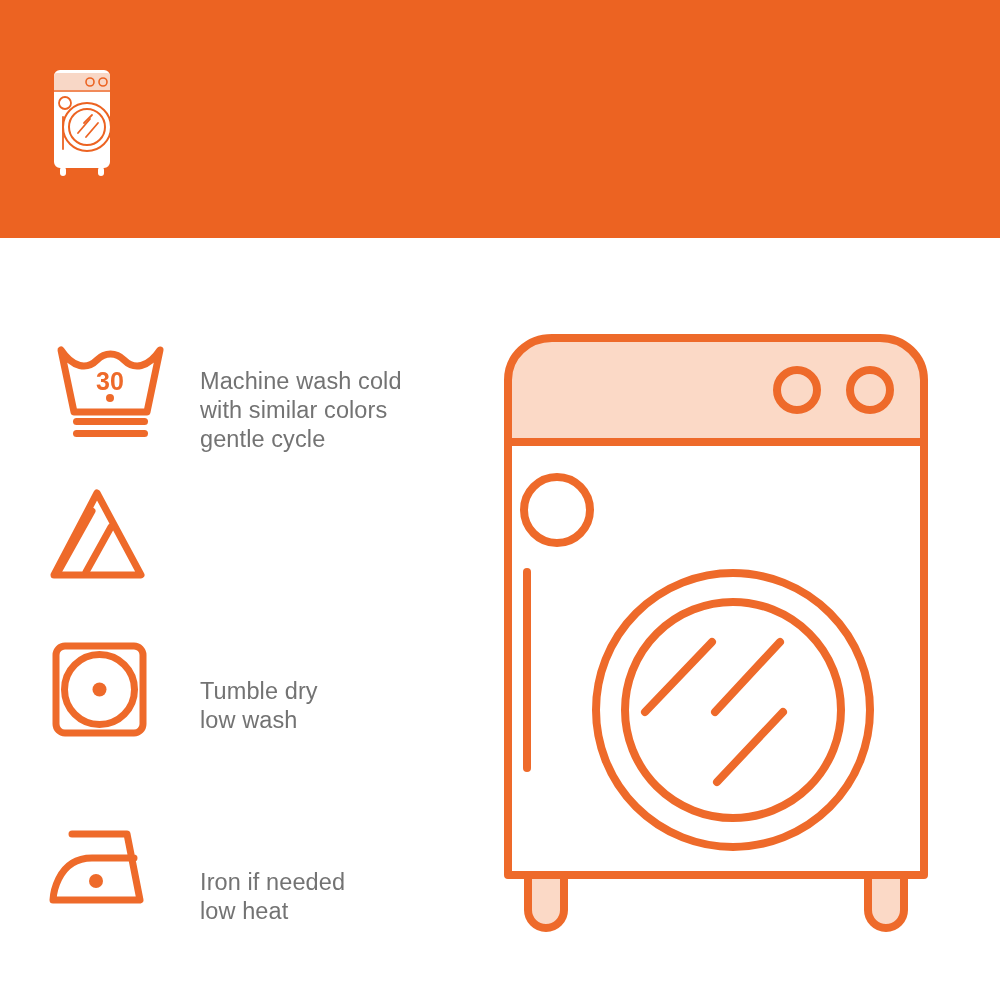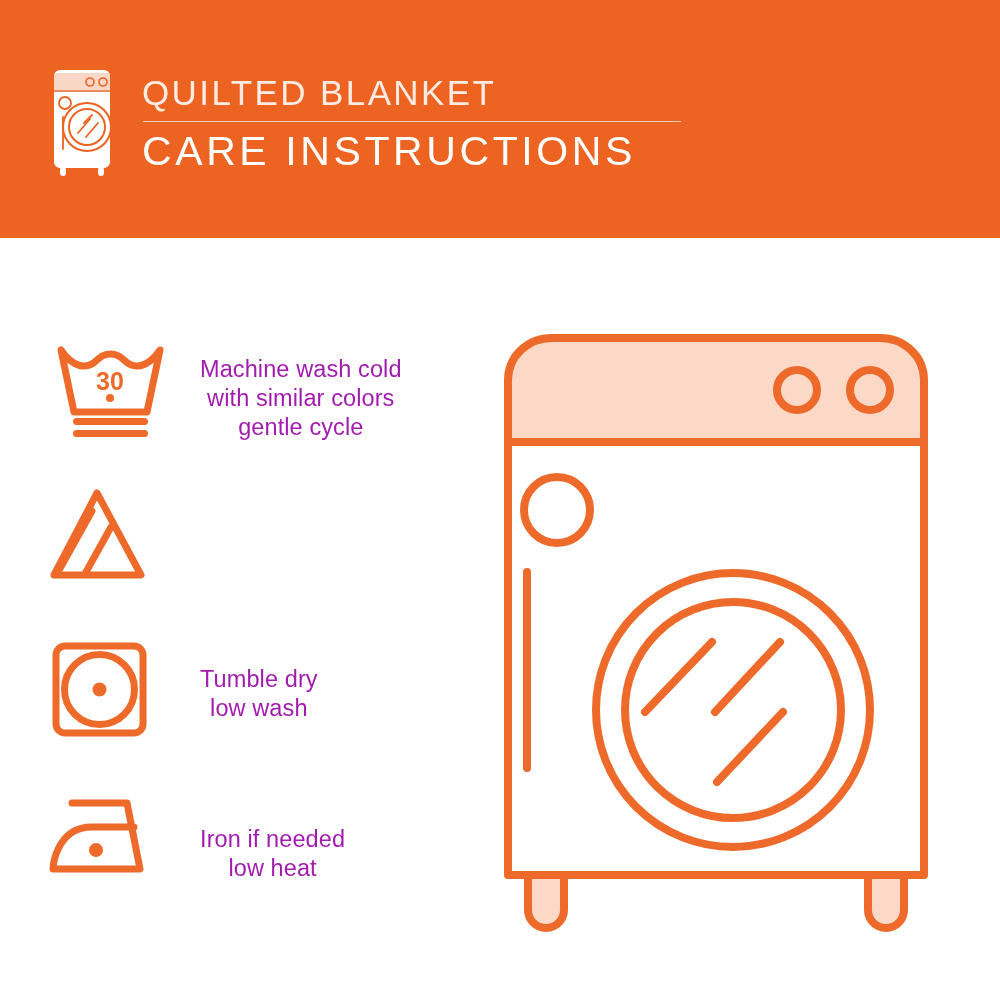--- a/index.html
+++ b/index.html
@@ -38,36 +38,37 @@
   #title-bottom{
     color:#ffffff;
     font-size:41px;
     letter-spacing:3.6px;
     font-weight:400;
     line-height:50px;
     white-space:nowrap;
   }
 
   
-  #care-list{position:absolute;left:0;top:238px;width:470px;height:734px;text-align:center;}
+  #care-list{position:absolute;left:0;top:238px;width:470px;height:734px;}
   .care-row{position:absolute;left:0;width:470px;height:140px;}
   .care-row .sym{position:absolute;left:48px;top:0;width:125px;height:110px;}
   .care-row .txt{
     position:absolute;left:200px;
-    color:#a21caf;
+    color:#737373;
     font-size:23.5px;
     line-height:29px;
     letter-spacing:.1px;
     font-weight:500;
     white-space:pre-line;
+    margin-top:12px;
   }
   #row-0{top:100px;}  #row-0 .txt{top:17px;}
   #row-1{top:245px;}  #row-1 .txt{top:26px;}
   #row-2{top:400px;}  #row-2 .txt{top:27px;}
-  #row-3{top:555px;}  #row-3 .txt{top:32px;}
+  #row-3{top:586px;}  #row-3 .txt{top:32px;}
 
   
   #machine{position:absolute;left:480px;top:320px;width:500px;height:630px;}
 </style>
 </head>
 <body>
 
 <div id="page">
 
   <div id="header">
@@ -90,25 +91,20 @@
         <circle cx="43" cy="60" r="18" fill="none" stroke="#ec6322" stroke-width="2"></circle>
         <line x1="34" y1="66" x2="46" y2="52" stroke="#ec6322" stroke-width="1.8" stroke-linecap="round"></line>
         <line x1="42" y1="70" x2="54" y2="56" stroke="#ec6322" stroke-width="1.8" stroke-linecap="round"></line>
         <line x1="40" y1="56" x2="48" y2="48" stroke="#ec6322" stroke-width="1.8" stroke-linecap="round"></line>
 
         <rect x="16" y="100" width="6" height="9" rx="3" fill="#ffffff"></rect>
         <rect x="54" y="100" width="6" height="9" rx="3" fill="#ffffff"></rect>
       </svg>
     </div>
 
-    <div id="header-text">
-      <div id="title-top">QUILTED BLANKET</div>
-      <div id="title-rule"></div>
-      <div id="title-bottom">CARE INSTRUCTIONS</div>
-    </div>
   </div>
 
   <div id="care-list">
 
     <div class="care-row" id="row-0">
       <div class="sym">
         <svg width="125" height="110" viewBox="0 0 125 110" xmlns="http://www.w3.org/2000/svg">
           <path d="M13 12 L26 74 H99 L112 12 C100 30 86 32 76 22 C68 14 57 14 49 22 C39 32 25 30 13 12 Z" fill="none" stroke="#ee6a2a" stroke-width="7" stroke-linejoin="round" stroke-linecap="round"></path>
           <text x="62" y="52" text-anchor="middle" fill="#ee6a2a" font-family="'Liberation Sans', sans-serif" font-size="25" font-weight="700">30</text>
           <circle cx="62" cy="60" r="4" fill="#ee6a2a"></circle>

